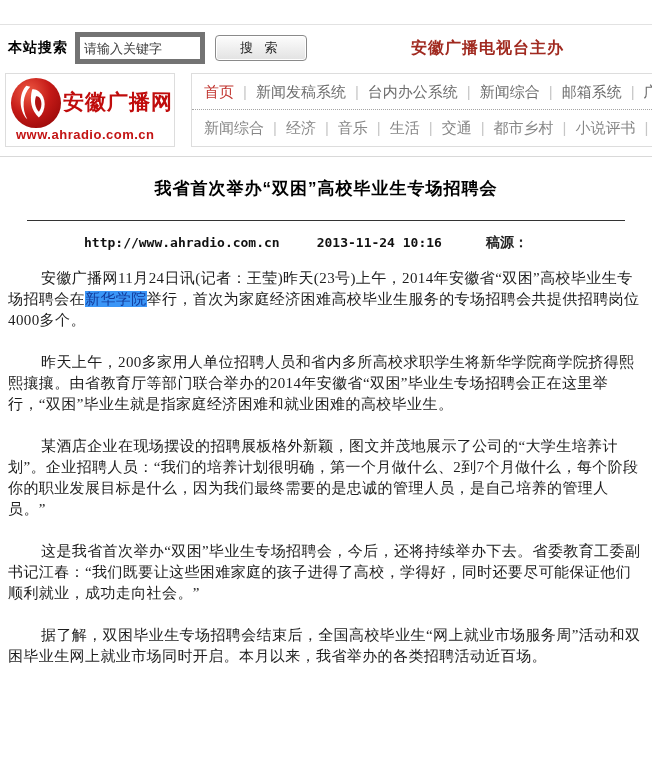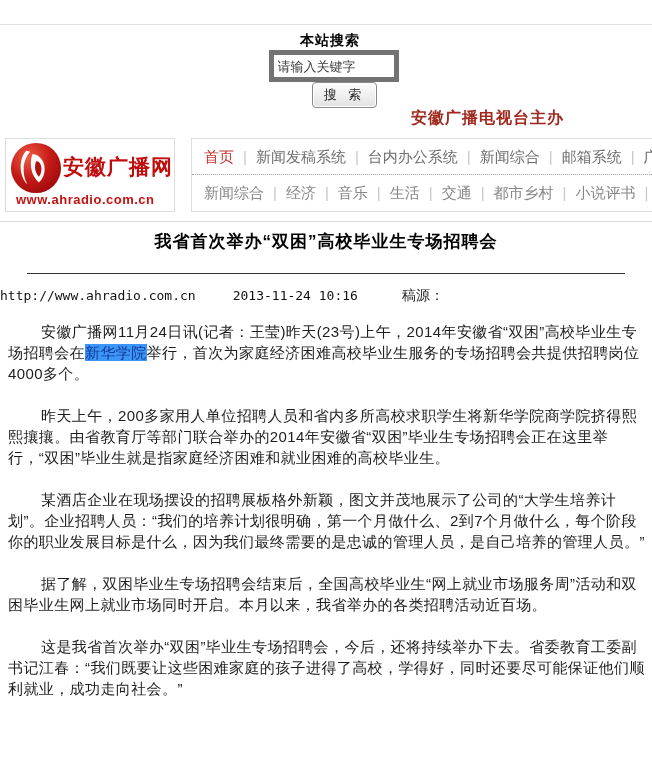--- a/index.html
+++ b/index.html
@@ -6,32 +6,32 @@
   body{
     width:652px;height:758px;overflow:hidden;background:#fff;
     font-family:"Liberation Sans",sans-serif;
     -webkit-font-smoothing:antialiased;
   }
   .page{width:652px;height:758px;overflow:hidden;position:relative;background:#fff;}
 
   
   .topbar{
     margin-top:24px;border-top:1px solid #e2e2e2;
-    display:flex;align-items:center;padding:7px 0 7px 8px;flex-direction:column;
+    display:flex;align-items:center;padding:7px 0 7px 8px;
   }
   .search-label{font-size:14px;font-weight:bold;color:#000;letter-spacing:1px;}
   .search-input{
     margin-left:7px;width:112px;height:18px;border:5px solid #737373;
     padding:2px 4px;font-size:13px;font-family:"Liberation Sans",sans-serif;color:#333;
   }
   .search-input::placeholder{color:#3c3c3c;opacity:1;}
   .search-btn{
-    margin-left:29px;border:1px solid #8a8a8a;border-radius:4px;
+    margin-left:10px;border:1px solid #8a8a8a;border-radius:4px;
     background:linear-gradient(#fdfdfd,#e2e2e2);
-    padding:3px 11px;font-size:13px;color:#222;letter-spacing:4px;cursor:pointer;
+    padding:3px 24px;font-size:13px;color:#222;letter-spacing:4px;cursor:pointer;
     box-shadow:inset 0 0 0 1px #fff;
   }
   .sponsor{
     margin-left:auto;margin-right:88px;font-size:16px;font-weight:bold;color:#a0291f;
     letter-spacing:1px;white-space:nowrap;
   }
 
   
   .header{margin:2px 0 0 5px;display:flex;gap:16px;height:74px;}
   .logo-box{
@@ -57,39 +57,39 @@
   .nav-row1{border-bottom:1px dotted #a5a5a5;color:#6e6e6e;}
   .nav-row2{color:#878787;}
   .nav-item{cursor:pointer;text-decoration:none;color:inherit;}
   .nav-item.home{color:#c13530;}
   .nav-sep{color:#c6c6c6;margin:0 9px;}
 
   .divider-light{border-top:1px solid #d9d9d9;margin-top:9px;}
 
   
   .article-title{
-    margin-top:8px;text-align:center;font-size:17px;font-weight:bold;color:#000;
+    margin-top:20px;text-align:center;font-size:17px;font-weight:bold;color:#000;
     letter-spacing:1px;
   }
   .divider-dark{border-top:1px solid #333;margin:20px 27px 0;}
   .meta{
-    margin-top:13px;display:flex;align-items:baseline;
+    margin-top:13px;display:flex;align-items:baseline;padding-left:84px;
     font-family:"DejaVu Sans Mono","Liberation Mono",monospace;
-    font-size:13px;color:#111;white-space:nowrap;
+    font-size:13px;color:#111;white-space:nowrap;font-weight:bold;
   }
   .meta-date{margin-left:37px;}
   .meta-source-label{
     margin-left:44px;font-family:"Liberation Sans",sans-serif;font-size:14px;color:#222;
   }
   .meta-source{font-family:"Liberation Sans",sans-serif;font-size:14px;color:#222;margin-left:6px;}
 
   .article-body{margin-top:16px;padding:0 6px 0 8px;}
   .article-body p{
     margin:0 0 21px;font-size:15px;line-height:21px;color:#1d1d1d;
-    letter-spacing:.4px;text-indent:2.2em;
+    letter-spacing:.4px;text-indent:2.2em;font-family:Liberation Serif, serif;
   }
   .hl-link{background:#3b96f7;color:#123a9a;cursor:pointer;}
 </style>
 </head>
 <body>
 
 <div class="page">
 
   <div class="topbar">
     <span class="search-label">本站搜索</span>
@@ -138,17 +138,17 @@
   <div class="meta">
     <span class="meta-url">http://www.ahradio.com.cn</span>
     <span class="meta-date">2013-11-24 10:16</span>
     <span class="meta-source-label">稿源：</span>
   </div>
 
   <div class="article-body">
     <p><span>安徽广播网11月24日讯(记者：王莹)昨天(23号)上午，2014年安徽省“双困”高校毕业生专场招聘会在</span><span class="hl-link">新华学院</span><span>举行，首次为家庭经济困难高校毕业生服务的专场招聘会共提供招聘岗位4000多个。</span></p>
     <p>昨天上午，200多家用人单位招聘人员和省内多所高校求职学生将新华学院商学院挤得熙熙攘攘。由省教育厅等部门联合举办的2014年安徽省“双困”毕业生专场招聘会正在这里举行，“双困”毕业生就是指家庭经济困难和就业困难的高校毕业生。</p>
     <p>某酒店企业在现场摆设的招聘展板格外新颖，图文并茂地展示了公司的“大学生培养计划”。企业招聘人员：“我们的培养计划很明确，第一个月做什么、2到7个月做什么，每个阶段你的职业发展目标是什么，因为我们最终需要的是忠诚的管理人员，是自己培养的管理人员。”</p>
+    <p>这是我省首次举办“双困”毕业生专场招聘会，今后，还将持续举办下去。省委教育工委副书记江春：“我们既要让这些困难家庭的孩子进得了高校，学得好，同时还要尽可能保证他们顺利就业，成功走向社会。”</p>
     <p>据了解，双困毕业生专场招聘会结束后，全国高校毕业生“网上就业市场服务周”活动和双困毕业生网上就业市场同时开启。本月以来，我省举办的各类招聘活动近百场。</p>
-    <p>这是我省首次举办“双困”毕业生专场招聘会，今后，还将持续举办下去。省委教育工委副书记江春：“我们既要让这些困难家庭的孩子进得了高校，学得好，同时还要尽可能保证他们顺利就业，成功走向社会。”</p>
   </div>
 
 </div>
 
 </body></html>

